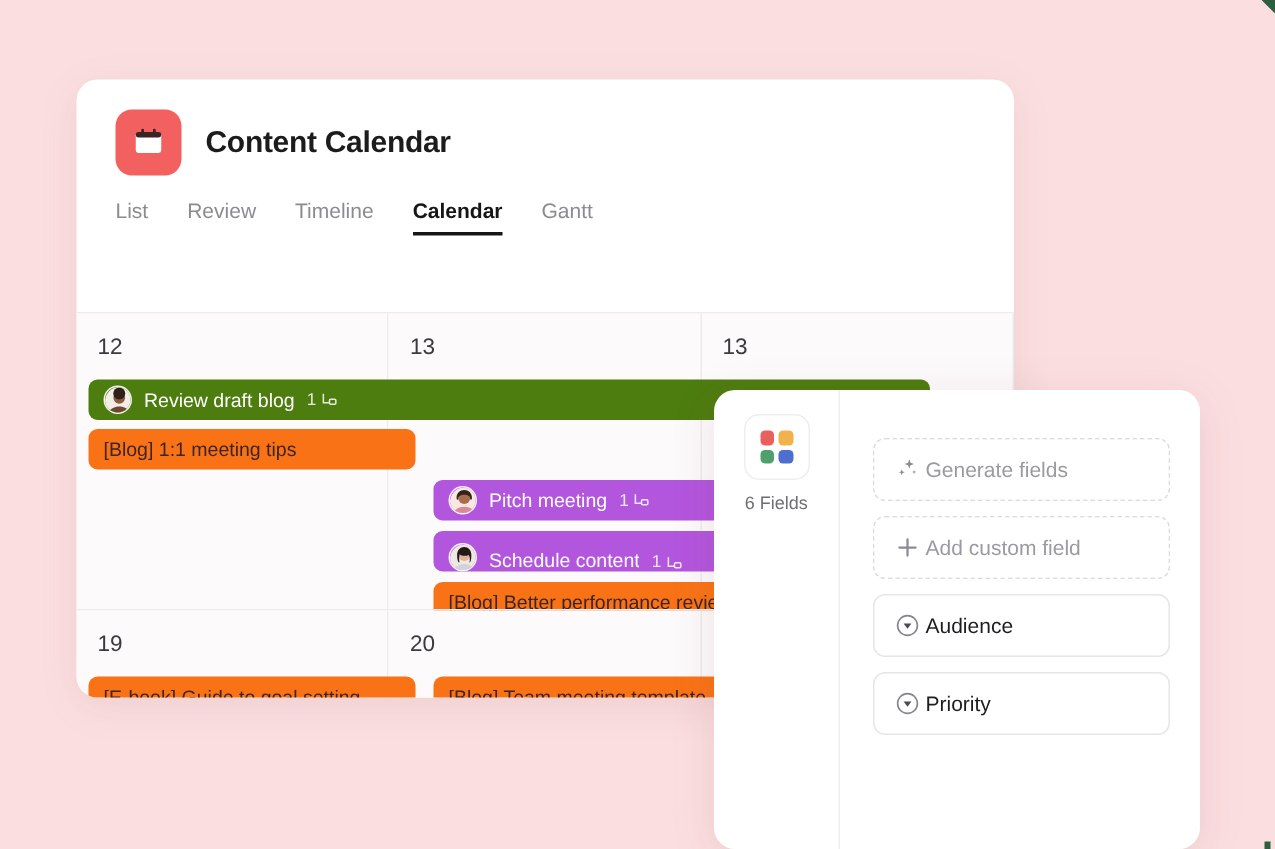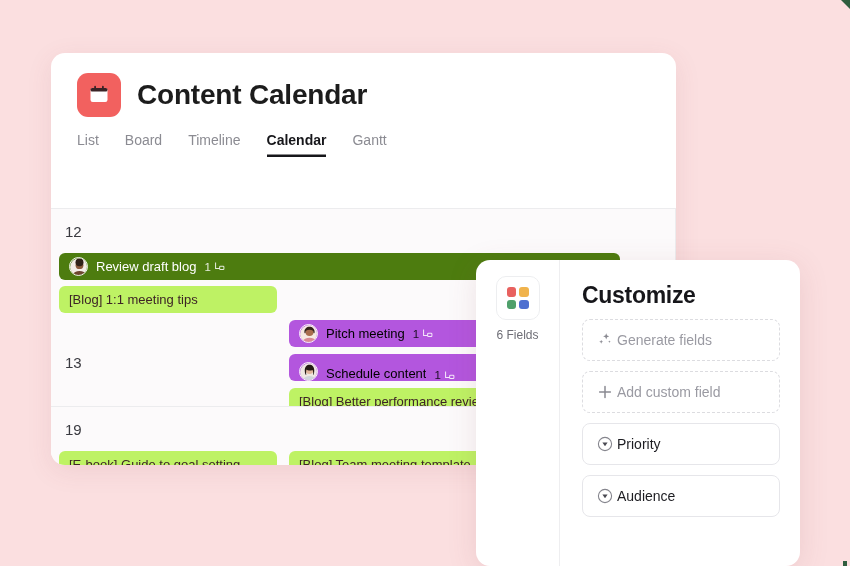--- a/index.html
+++ b/index.html
@@ -26,44 +26,44 @@
     overflow: hidden;
   }
 
   .card-header { padding: 20px 0 0 26px; }
   .title-row { display: flex; align-items: center; gap: 16px; }
   .app-icon {
     width: 44px; height: 44px; border-radius: 11px;
     background: #f2615f; display: flex; align-items: center;
     justify-content: center; flex: none;
   }
-  .page-title { font-size: 28px; font-weight: 700; color: #1c1c1c; letter-spacing: -.2px; }
+  .page-title { font-size: 20px; font-weight: 700; color: #1c1c1c; letter-spacing: -.2px; }
 
   .tabs { display: flex; gap: 26px; padding: 15px 0 0 26px; }
   .tab { font-size: 14px; color: #8b8b92; padding-bottom: 9px; cursor: pointer; }
   .tab.active { color: #16161a; font-weight: 600; box-shadow: inset 0 -2.4px 0 0 #16161a; }
 
   
   .grid { position: absolute; left: 0; top: 155px; right: 0; bottom: 0; }
-  .grid-row { position: relative; height: 198px; border-top: 1px solid #ececee; display: flex; flex-direction: column; }
+  .grid-row { position: relative; height: 198px; border-top: 1px solid #ececee; display: flex; }
   .day-cell { position: relative; flex: 1 1 0; border-right: 1px solid #ececee;
               background: #fcfafb; }
   .day-num { font-size: 15px; color: #3a3a40; padding: 14px 0 0 14px; }
 
   
   .events { position: absolute; left: 0; top: 44px; right: 0; }
   .pill {
     position: absolute; height: 27px; border-radius: 6px;
     display: flex; align-items: center; gap: 8px;
     padding: 0 10px; font-size: 13px; white-space: nowrap; overflow: hidden;
     cursor: pointer;
   }
   .pill.purple  { background: #4d7c0f; color: #ffffff; }
-  .pill.magenta { background: #b356de; color: #000000; }
-  .pill.coral   { background: #bef264; color: #3d2426; }
+  .pill.magenta { background: #b356de; color: #ffffff; }
+  .pill.coral   { background: #f97316; color: #3d2426; }
   .pill-label { overflow: hidden; text-overflow: clip; }
   .pill-meta { font-size: 11.5px; opacity: .85; display: flex; align-items: center; gap: 3px; }
 
   .avatar { width: 19px; height: 19px; border-radius: 50%; flex: none;
             border: 1.5px solid rgba(255,255,255,.92); overflow: hidden;
             display: block; }
 
   
   .customize-panel {
     position: absolute; left: 476px; top: 260px;
@@ -111,21 +111,21 @@
           <rect x="7.2" y="2.8" width="1.8" height="4" rx=".9" fill="#3b2326"></rect>
           <rect x="15" y="2.8" width="1.8" height="4" rx=".9" fill="#3b2326"></rect>
         </svg>
       </span>
       <span class="page-title">Content Calendar</span>
     </div>
   </div>
 
   <div class="tabs">
     <span class="tab">List</span>
-    <span class="tab">Board</span>
+    <span class="tab">Review</span>
     <span class="tab">Timeline</span>
     <span class="tab active">Calendar</span>
     <span class="tab">Gantt</span>
   </div>
 
   <div class="grid">
 
     <div class="grid-row">
       <div class="day-cell">
         <div class="day-num">12</div>
@@ -240,21 +240,20 @@
     <div class="rail-tile">
       <i style="background:#e8615f"></i>
       <i style="background:#f0b34c"></i>
       <i style="background:#4fa06b"></i>
       <i style="background:#4e6fd0"></i>
     </div>
     <span class="rail-label">6 Fields</span>
   </div>
 
   <div class="panel-body">
-    <div class="panel-title">Customize</div>
 
     <div class="field-row dashed">
       <svg class="field-ico" viewBox="0 0 16 16" aria-hidden="true">
         <path d="M9.2 1.2l.85 2.25 2.25.85-2.25.85-.85 2.25-.85-2.25-2.25-.85 2.25-.85z" fill="#8a8a92"></path>
         <path d="M4.2 7.8l.55 1.45 1.45.55-1.45.55-.55 1.45-.55-1.45L2.2 9.8l1.45-.55z" fill="#8a8a92"></path>
         <path d="M12.4 8.4l.35.95.95.35-.95.35-.35.95-.35-.95-.95-.35.95-.35z" fill="#8a8a92"></path>
       </svg>
       <span>Generate fields</span>
     </div>
 
@@ -263,24 +262,24 @@
         <path d="M8 2.6v10.8M2.6 8h10.8" stroke="#8a8a92" stroke-width="1.5" stroke-linecap="round"></path>
       </svg>
       <span>Add custom field</span>
     </div>
 
     <div class="field-row solid">
       <svg class="field-ico" viewBox="0 0 16 16" aria-hidden="true">
         <circle cx="8" cy="8" r="6.6" fill="none" stroke="#86868e" stroke-width="1.1"></circle>
         <path d="M5.4 6.6h5.2L8 10.2z" fill="#4a4a52"></path>
       </svg>
-      <span>Priority</span>
+      <span>Audience</span>
     </div>
 
     <div class="field-row solid">
       <svg class="field-ico" viewBox="0 0 16 16" aria-hidden="true">
         <circle cx="8" cy="8" r="6.6" fill="none" stroke="#86868e" stroke-width="1.1"></circle>
         <path d="M5.4 6.6h5.2L8 10.2z" fill="#4a4a52"></path>
       </svg>
-      <span>Audience</span>
+      <span>Priority</span>
     </div>
   </div>
 </div>
 
 </body></html>

